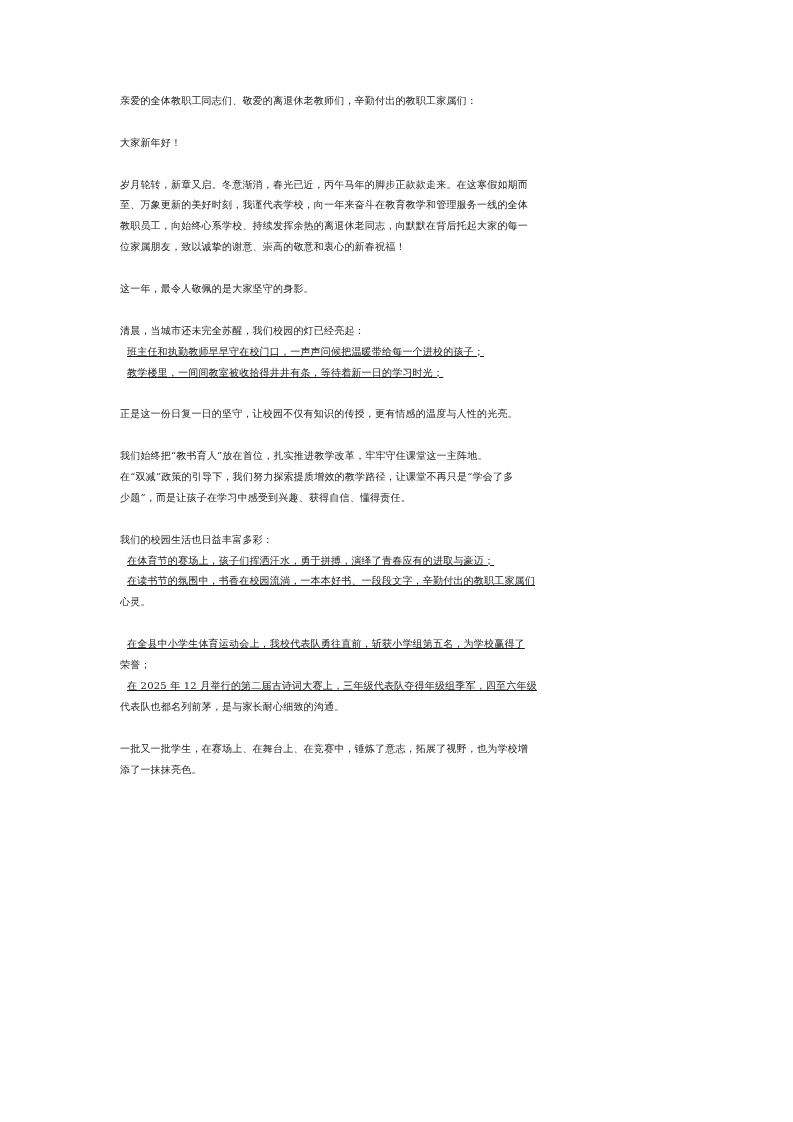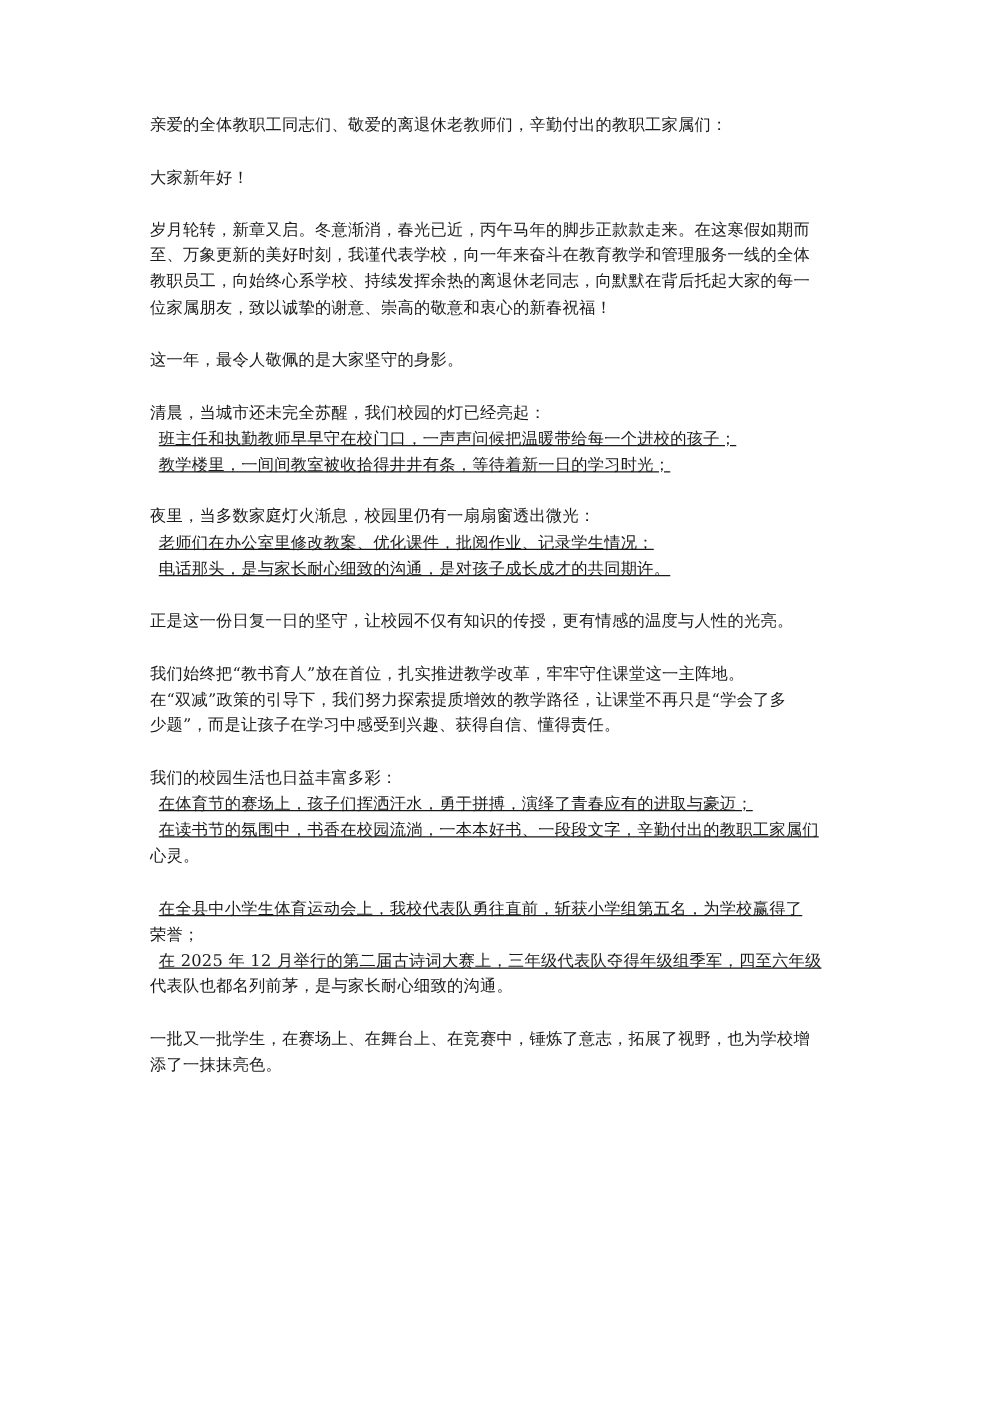--- a/index.html
+++ b/index.html
@@ -21,21 +21,21 @@
     top: 91px;
     width: 560px;
   }
   .para {
     margin: 0 0 20.9px 0;
   }
   .line {
     display: block;
     height: 20.9px;
     line-height: 20.9px;
-    font-size: 13px;
+    font-size: 10px;
     white-space: nowrap;
     letter-spacing: 0.2px;
   }
   .indent {
     padding-left: 7px;
     text-decoration: underline;
   }
 </style>
 </head>
 <body>
@@ -61,25 +61,20 @@
   <div class="para">
     <span class="line">这一年，最令人敬佩的是大家坚守的身影。</span>
   </div>
 
   <div class="para">
     <span class="line">清晨，当城市还未完全苏醒，我们校园的灯已经亮起：</span>
     <span class="line indent">班主任和执勤教师早早守在校门口，一声声问候把温暖带给每一个进校的孩子；</span>
     <span class="line indent">教学楼里，一间间教室被收拾得井井有条，等待着新一日的学习时光；</span>
   </div>
 
-  <div class="para">
-    <span class="line">夜里，当多数家庭灯火渐息，校园里仍有一扇扇窗透出微光：</span>
-    <span class="line indent">老师们在办公室里修改教案、优化课件，批阅作业、记录学生情况；</span>
-    <span class="line indent">电话那头，是与家长耐心细致的沟通，是对孩子成长成才的共同期许。</span>
-  </div>
 
   <div class="para">
     <span class="line">正是这一份日复一日的坚守，让校园不仅有知识的传授，更有情感的温度与人性的光亮。</span>
   </div>
 
 
   <div class="para">
     <span class="line">我们始终把“教书育人”放在首位，扎实推进教学改革，牢牢守住课堂这一主阵地。</span>
     <span class="line">在“双减”政策的引导下，我们努力探索提质增效的教学路径，让课堂不再只是“学会了多</span>
     <span class="line">少题”，而是让孩子在学习中感受到兴趣、获得自信、懂得责任。</span>

